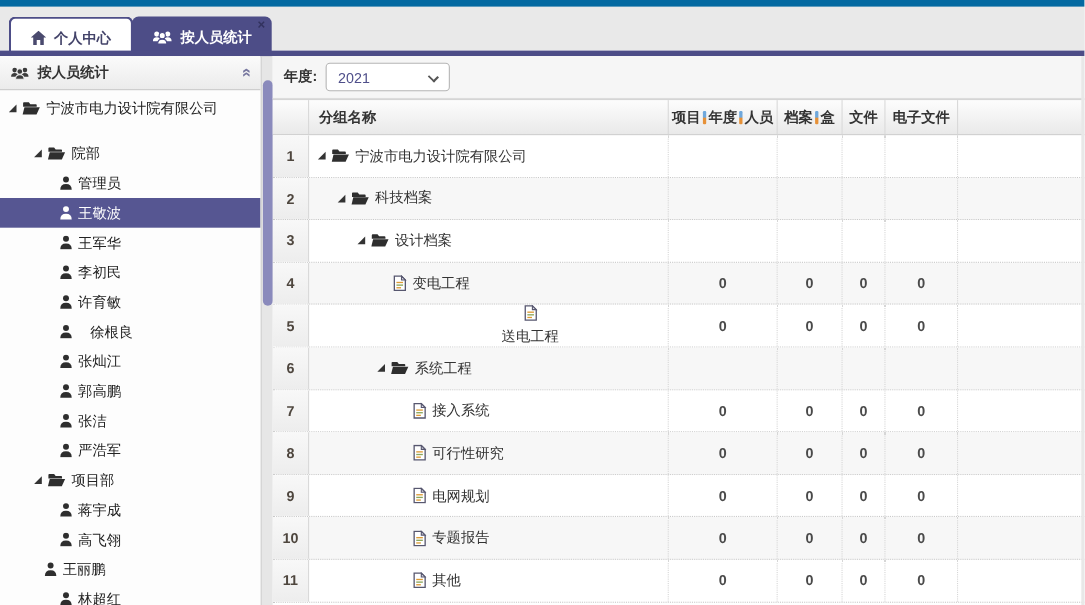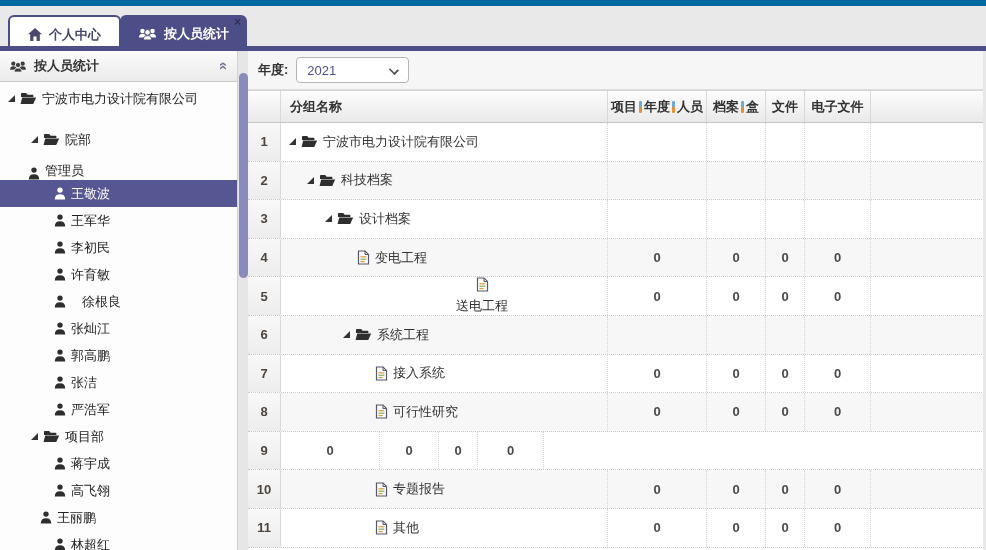--- a/index.html
+++ b/index.html
@@ -147,21 +147,21 @@
         <div class="tree-item" style="padding-left: 31px; margin-top: 14px;">
           <span class="tri-se"></span>
           <span class="icon-box">
       <svg width="17" height="13" viewBox="0 0 17 13">
         <path d="M1 1.8 Q1 1 1.8 1 H6.2 L7.6 2.8 H12.6 Q13.4 2.8 13.4 3.6 V5 H1 Z" fill="#2e2e2e"></path>
         <path d="M2.2 5.4 H16.2 L13.2 12 H0.6 Z" fill="#2e2e2e"></path>
       </svg>
           </span>
           <span>院部</span>
         </div>
-        <div class="tree-item" style="padding-left: 28px; align-items: flex-end;">
+        <div class="tree-item" style="padding-left: 54px;">
           <span class="icon-box">
       <svg width="12" height="13" viewBox="0 0 12 13">
         <circle cx="6" cy="3.1" r="2.7" fill="#2e2e2e"></circle>
         <path d="M0.8 12.6 Q0.8 7.3 6 7.3 Q11.2 7.3 11.2 12.6 Z" fill="#2e2e2e"></path>
       </svg>
           </span>
           <span>管理员</span>
         </div>
         <div class="tree-item selected" style="padding-left: 54px;">
           <span class="icon-box">
@@ -476,20 +476,32 @@
             <span>可行性研究</span>
           </div>
           <div class="tcell val col-c1">0</div>
           <div class="tcell val col-c2">0</div>
           <div class="tcell val col-c3">0</div>
           <div class="tcell val col-c4">0</div>
           <div class="tcell col-fill" style="border-right: none;"></div>
         </div>
         <div class="trow">
           <div class="tcell num col-num">9</div>
+          <div class="tcell name col-name" style="padding-left: 94px;">
+            <span class="icon-box">
+      <svg width="13" height="15" viewBox="0 0 13 15">
+        <path d="M1.5 1 H8 L11.5 4.5 V14 H1.5 Z" fill="#fff" stroke="#57576f" stroke-width="1.2"></path>
+        <path d="M8 1 V4.5 H11.5 Z" fill="#d8d8e2" stroke="#57576f" stroke-width="1"></path>
+        <rect x="3.4" y="6.2" width="6" height="1.2" fill="#dd9a33"></rect>
+        <rect x="3.4" y="8.6" width="6" height="1.2" fill="#8aa55a"></rect>
+        <rect x="3.4" y="11" width="4.2" height="1.2" fill="#dd9a33"></rect>
+      </svg>
+            </span>
+            <span>电网规划</span>
+          </div>
           <div class="tcell val col-c1">0</div>
           <div class="tcell val col-c2">0</div>
           <div class="tcell val col-c3">0</div>
           <div class="tcell val col-c4">0</div>
           <div class="tcell col-fill" style="border-right: none;"></div>
         </div>
         <div class="trow">
           <div class="tcell num col-num">10</div>
           <div class="tcell name col-name" style="padding-left: 94px;">
             <span class="icon-box">

